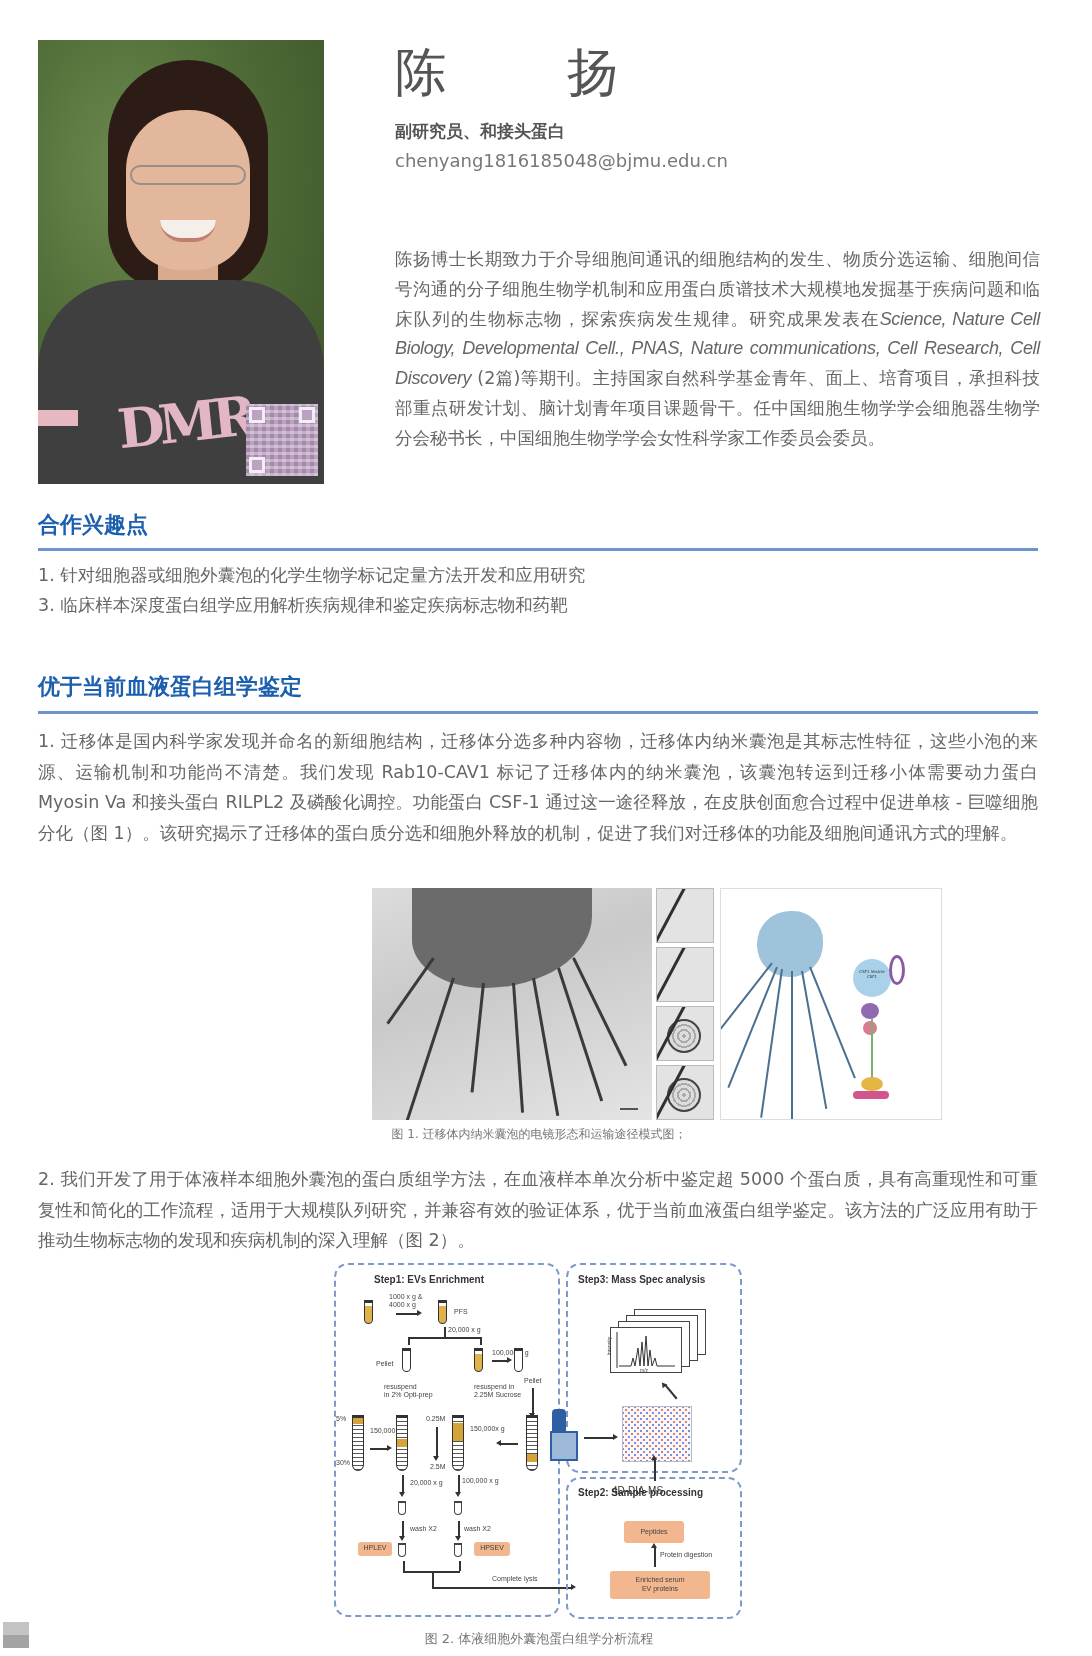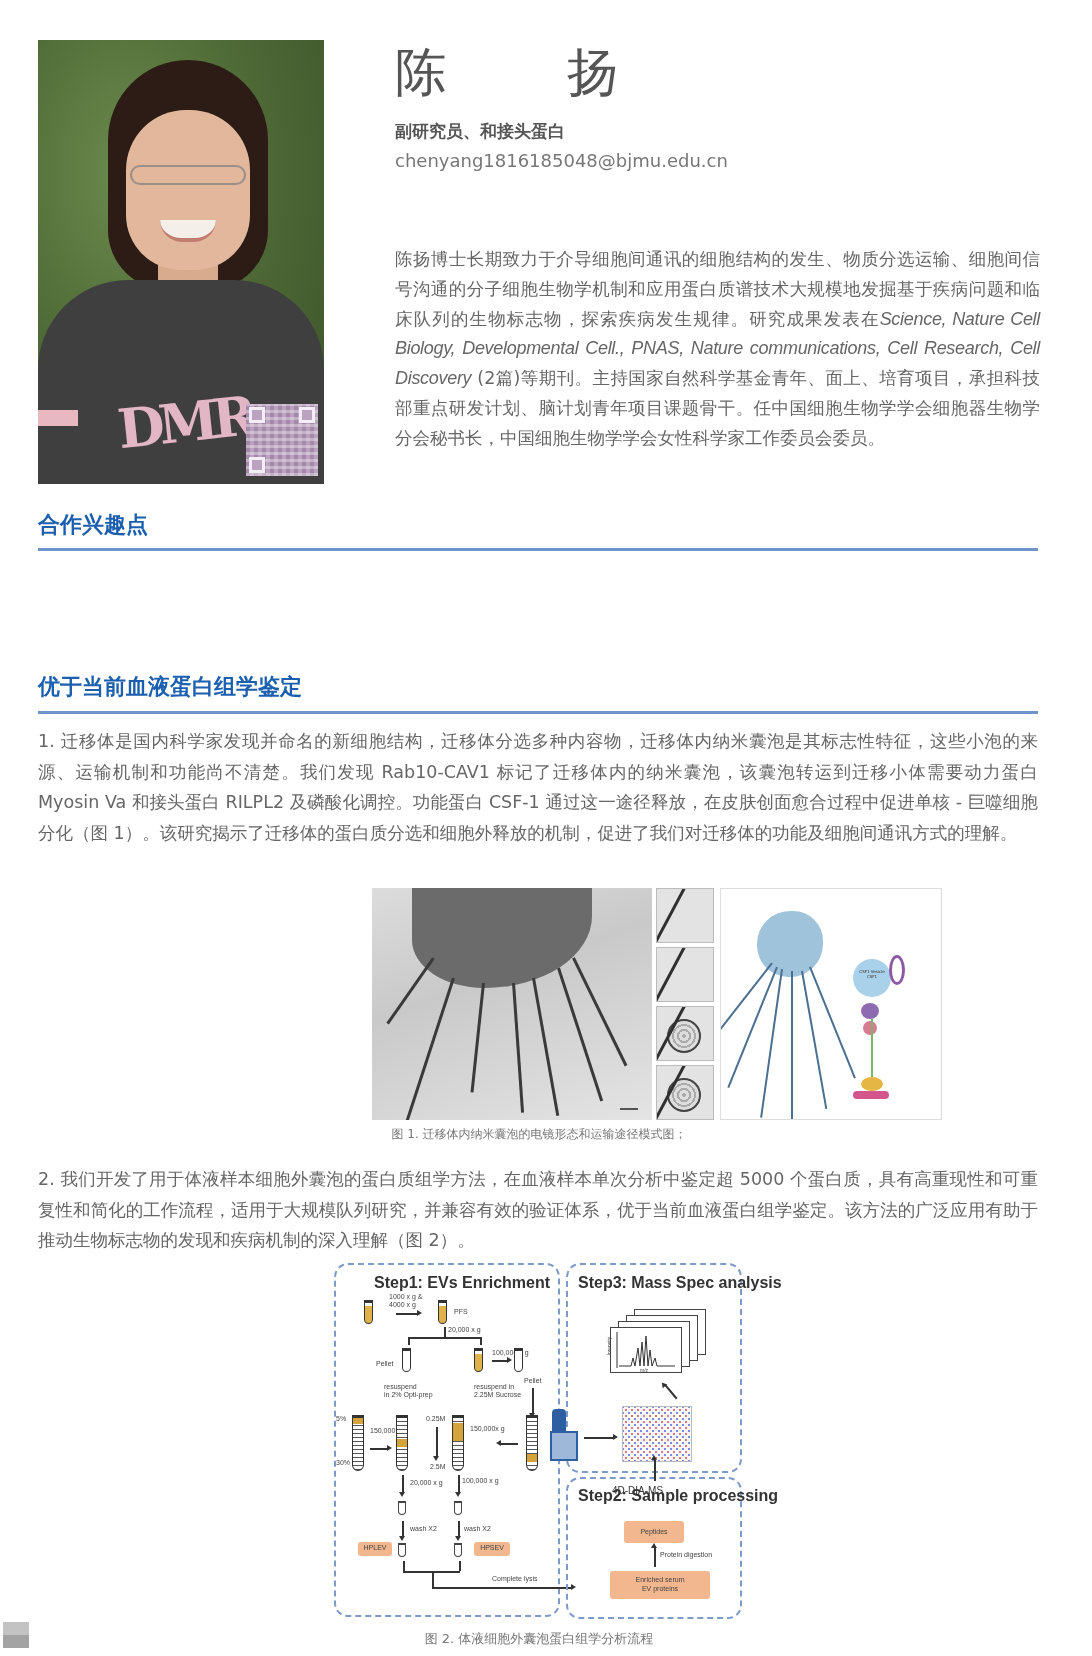--- a/index.html
+++ b/index.html
@@ -60,21 +60,21 @@
   .p-model .ves-lbl { position: absolute; left: 136px; top: 80px; font-size: 4px; color: #333; width: 30px; text-align: center; }
   .p-model .ring { position: absolute; left: 168px; top: 66px; width: 16px; height: 30px; border: 3px solid #8c5aa5; border-radius: 50%; }
   .p-model .prot { position: absolute; border-radius: 50%; }
   .p-model .stalk { position: absolute; left: 150px; top: 130px; width: 2px; height: 60px; background: #7cb36b; }
 
   .caption { position: absolute; font-size: 12px; color: #777; text-align: center; }
 
   
   .fig2 { position: absolute; left: 334px; top: 1263px; width: 410px; height: 358px; font-family: "Liberation Sans", sans-serif; }
   .box { position: absolute; border: 2px dashed #7d9ac8; border-radius: 14px; }
-  .box-title { position: absolute; font-size: 16px; font-weight: bold; color: #333; white-space: nowrap; }
+  .box-title { position: absolute; font-size: 10px; font-weight: bold; color: #333; white-space: nowrap; }
   .tiny { position: absolute; font-size: 7px; color: #444; white-space: nowrap; }
   .tube { position: absolute; width: 9px; height: 24px; border: 1.5px solid #333; border-top-width: 3px; border-radius: 0 0 5px 5px; background: linear-gradient(#fff 15%, #e0b24a 15%); }
   .tube.empty { background: #fff; }
   .gtube { position: absolute; width: 12px; height: 56px; border: 1.5px solid #333; border-top-width: 3px; border-radius: 0 0 6px 6px;
            background: repeating-linear-gradient(#fff 0 3px, #555 3px 4px); }
   .gtube.y1 { background: linear-gradient(#d4a43a 0 12%, transparent 12%), repeating-linear-gradient(#fff 0 3px, #555 3px 4px); }
   .gtube.y2 { background: linear-gradient(transparent 40%, #d4a43a 40% 55%, transparent 55%), repeating-linear-gradient(#fff 0 3px, #555 3px 4px); }
   .gtube.y3 { background: linear-gradient(transparent 10%, #d4a43a 10% 45%, transparent 45%), repeating-linear-gradient(#fff 0 3px, #555 3px 4px); }
   .gtube.y4 { background: linear-gradient(transparent 70%, #d4a43a 70% 85%, transparent 85%), repeating-linear-gradient(#fff 0 3px, #555 3px 4px); }
   .etube { position: absolute; width: 8px; height: 14px; border: 1.5px solid #444; border-top-width: 2px; border-radius: 0 0 4px 4px; background: #fff; }
@@ -117,20 +117,22 @@
 
 <div class="name">陈　扬</div>
 <div class="role">副研究员、和接头蛋白</div>
 <div class="email">chenyang1816185048@bjmu.edu.cn</div>
 
 <div class="bio"><span>陈扬博士长期致力于介导细胞间通讯的细胞结构的发生、物质分选运输、细胞间信号沟通的分子细胞生物学机制和应用蛋白质谱技术大规模地发掘基于疾病问题和临床队列的生物标志物，探索疾病发生规律。研究成果发表在</span><i>Science, Nature Cell Biology, Developmental Cell., PNAS, Nature communications, Cell Research, Cell Discovery</i><span> (2篇)等期刊。主持国家自然科学基金青年、面上、培育项目，承担科技部重点研发计划、脑计划青年项目课题骨干。任中国细胞生物学学会细胞器生物学分会秘书长，中国细胞生物学学会女性科学家工作委员会委员。</span></div>
 
 <div class="section-title" style="top:510px;">合作兴趣点</div>
 <div class="rule" style="top:548px;"></div>
 <div class="list">
+  <div>1. 针对细胞器或细胞外囊泡的化学生物学标记定量方法开发和应用研究</div>
+  <div>3. 临床样本深度蛋白组学应用解析疾病规律和鉴定疾病标志物和药靶</div>
 </div>
 
 <div class="section-title" style="top:672px;">优于当前血液蛋白组学鉴定</div>
 <div class="rule" style="top:711px;"></div>
 
 <div class="para" style="top:726px;">1. 迁移体是国内科学家发现并命名的新细胞结构，迁移体分选多种内容物，迁移体内纳米囊泡是其标志性特征，这些小泡的来源、运输机制和功能尚不清楚。我们发现 Rab10-CAV1 标记了迁移体内的纳米囊泡，该囊泡转运到迁移小体需要动力蛋白 Myosin Va 和接头蛋白 RILPL2 及磷酸化调控。功能蛋白 CSF-1 通过这一途径释放，在皮肤创面愈合过程中促进单核 - 巨噬细胞分化（图 1）。该研究揭示了迁移体的蛋白质分选和细胞外释放的机制，促进了我们对迁移体的功能及细胞间通讯方式的理解。</div>
 
 <div class="fig1">
   <div class="p-em">
     <div class="body"></div>

